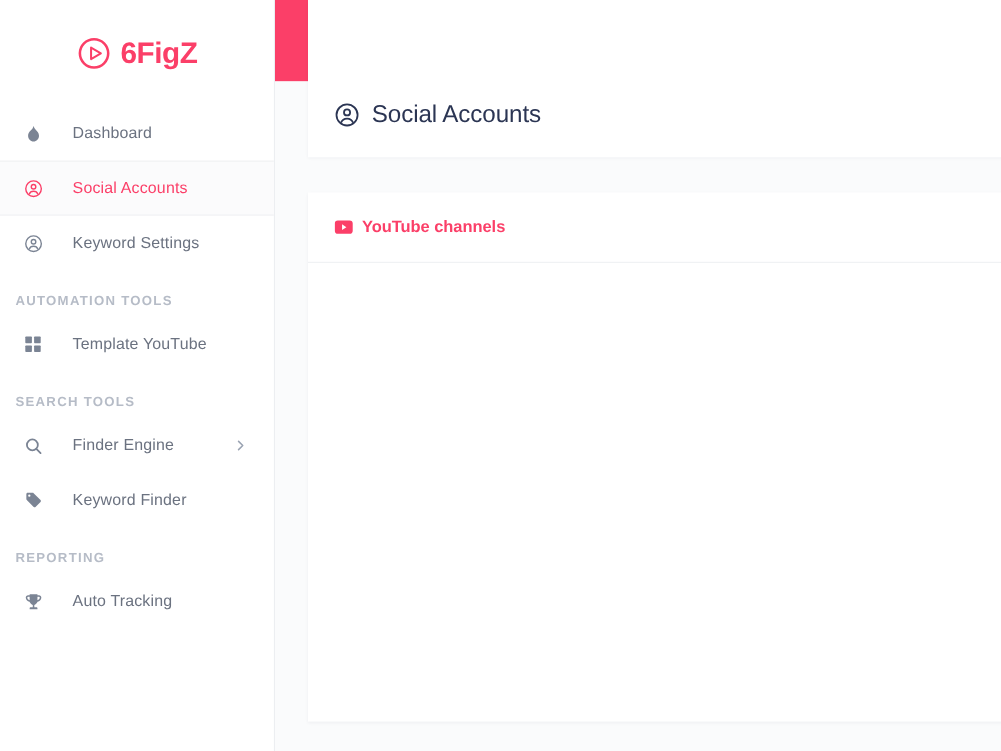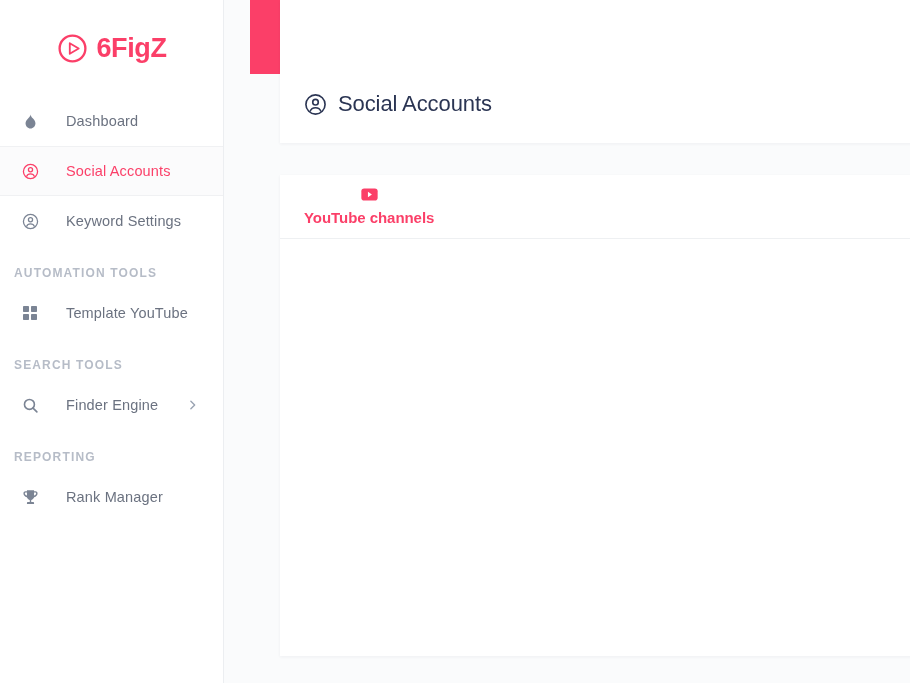--- a/index.html
+++ b/index.html
@@ -18,21 +18,21 @@
     width: 910px;
     height: 683px;
     background: #fafbfc;
   }
 
   
   #sidebar {
     position: absolute;
     left: 0;
     top: 0;
-    width: 224px;
+    width: 250px;
     height: 683px;
     background: #ffffff;
     border-right: 1px solid #eceef1;
     overflow: hidden;
   }
 
   .brand {
     height: 96px;
     display: flex;
     align-items: center;
@@ -192,21 +192,20 @@
   }
   .tab {
     display: flex;
     align-items: center;
     gap: 8px;
     font-size: 15px;
     color: #fb3f68;
     font-weight: bold;
     cursor: pointer;
     letter-spacing: -0.05px;
-    flex-direction: column;
   }
   .tab .tab-icon { display: flex; align-items: center; }
 
   .tab-body {
     height: 416px;
     background: #ffffff;
   }
 </style>
 </head>
 <body>
@@ -283,31 +282,40 @@
           </svg>
         </span>
         <span class="nav-label">Finder Engine</span>
         <span class="nav-arrow">
           <svg width="13" height="13" viewBox="0 0 24 24" fill="none" stroke="currentColor" stroke-width="2.6" stroke-linecap="round" stroke-linejoin="round" xmlns="http://www.w3.org/2000/svg">
             <path d="M9 5l7 7-7 7"></path>
           </svg>
         </span>
       </div>
 
+      <div class="nav-item">
+        <span class="nav-icon">
+          <svg width="18" height="18" viewBox="0 0 24 24" fill="currentColor" xmlns="http://www.w3.org/2000/svg">
+            <path d="M10.3 2.6H4.2c-.9 0-1.6.7-1.6 1.6v6.1c0 .4.2.8.5 1.1l8.4 8.4c.6.6 1.6.6 2.2 0l6.1-6.1c.6-.6.6-1.6 0-2.2L11.4 3.1c-.3-.3-.7-.5-1.1-.5zM6.2 7.6a1.4 1.4 0 1 1 0-2.8 1.4 1.4 0 0 1 0 2.8z"></path>
+            <path d="M15.2 2.6h-2.1l8.1 8.1c.6.6.6 1.6 0 2.2l-4.5 4.5 1 1c.6.6 1.6.6 2.2 0l4.5-4.5c.6-.6.6-1.6 0-2.2l-8.1-8.1c-.3-.3-.7-1-1.1-1z" opacity="0"></path>
+          </svg>
+        </span>
+        <span class="nav-label">Keyword Finder</span>
+      </div>
 
       <div class="nav-section">REPORTING</div>
 
 
       <div class="nav-item">
         <span class="nav-icon">
           <svg width="17" height="17" viewBox="0 0 24 24" fill="currentColor" xmlns="http://www.w3.org/2000/svg">
             <path d="M19 3h-2V1.8H7V3H5C3.3 3 2 4.3 2 6c0 2.8 2.1 5.1 4.8 5.5.9 2 2.6 3.5 4.2 3.9v3.1H8.3c-.7 0-1.3.6-1.3 1.3V21h10v-1.2c0-.7-.6-1.3-1.3-1.3H13v-3.1c1.6-.4 3.3-1.9 4.2-3.9C19.9 11.1 22 8.8 22 6c0-1.7-1.3-3-3-3zM4 6c0-.6.4-1 1-1h2v4.3C5.3 8.9 4 7.6 4 6zm16 0c0 1.6-1.3 2.9-3 3.3V5h2c.6 0 1 .4 1 1z"></path>
           </svg>
         </span>
-        <span class="nav-label">Rank Manager</span>
+        <span class="nav-label">Auto Tracking</span>
       </div>
 
     </nav>
   </aside>
 
   <header id="topbar">
     <div id="hamburger">
       <span></span>
       <span></span>
       <span></span>

